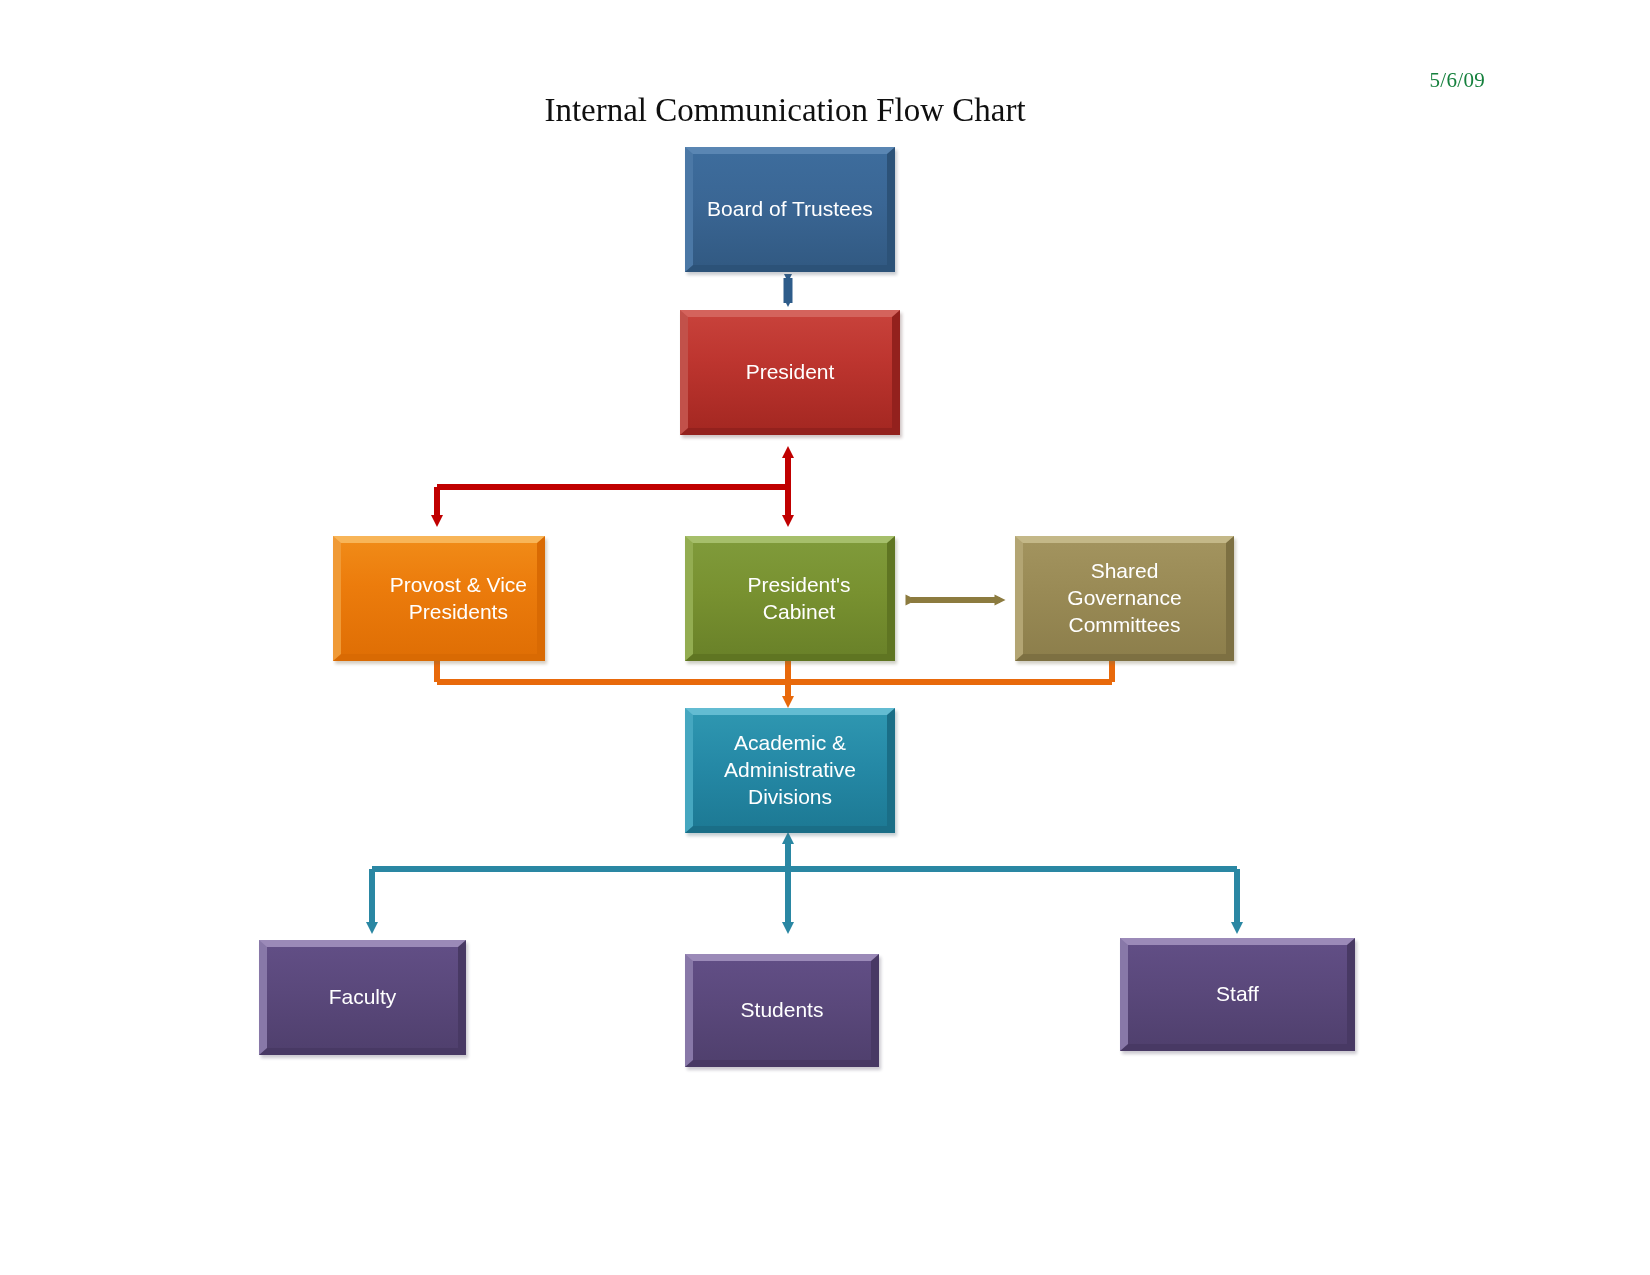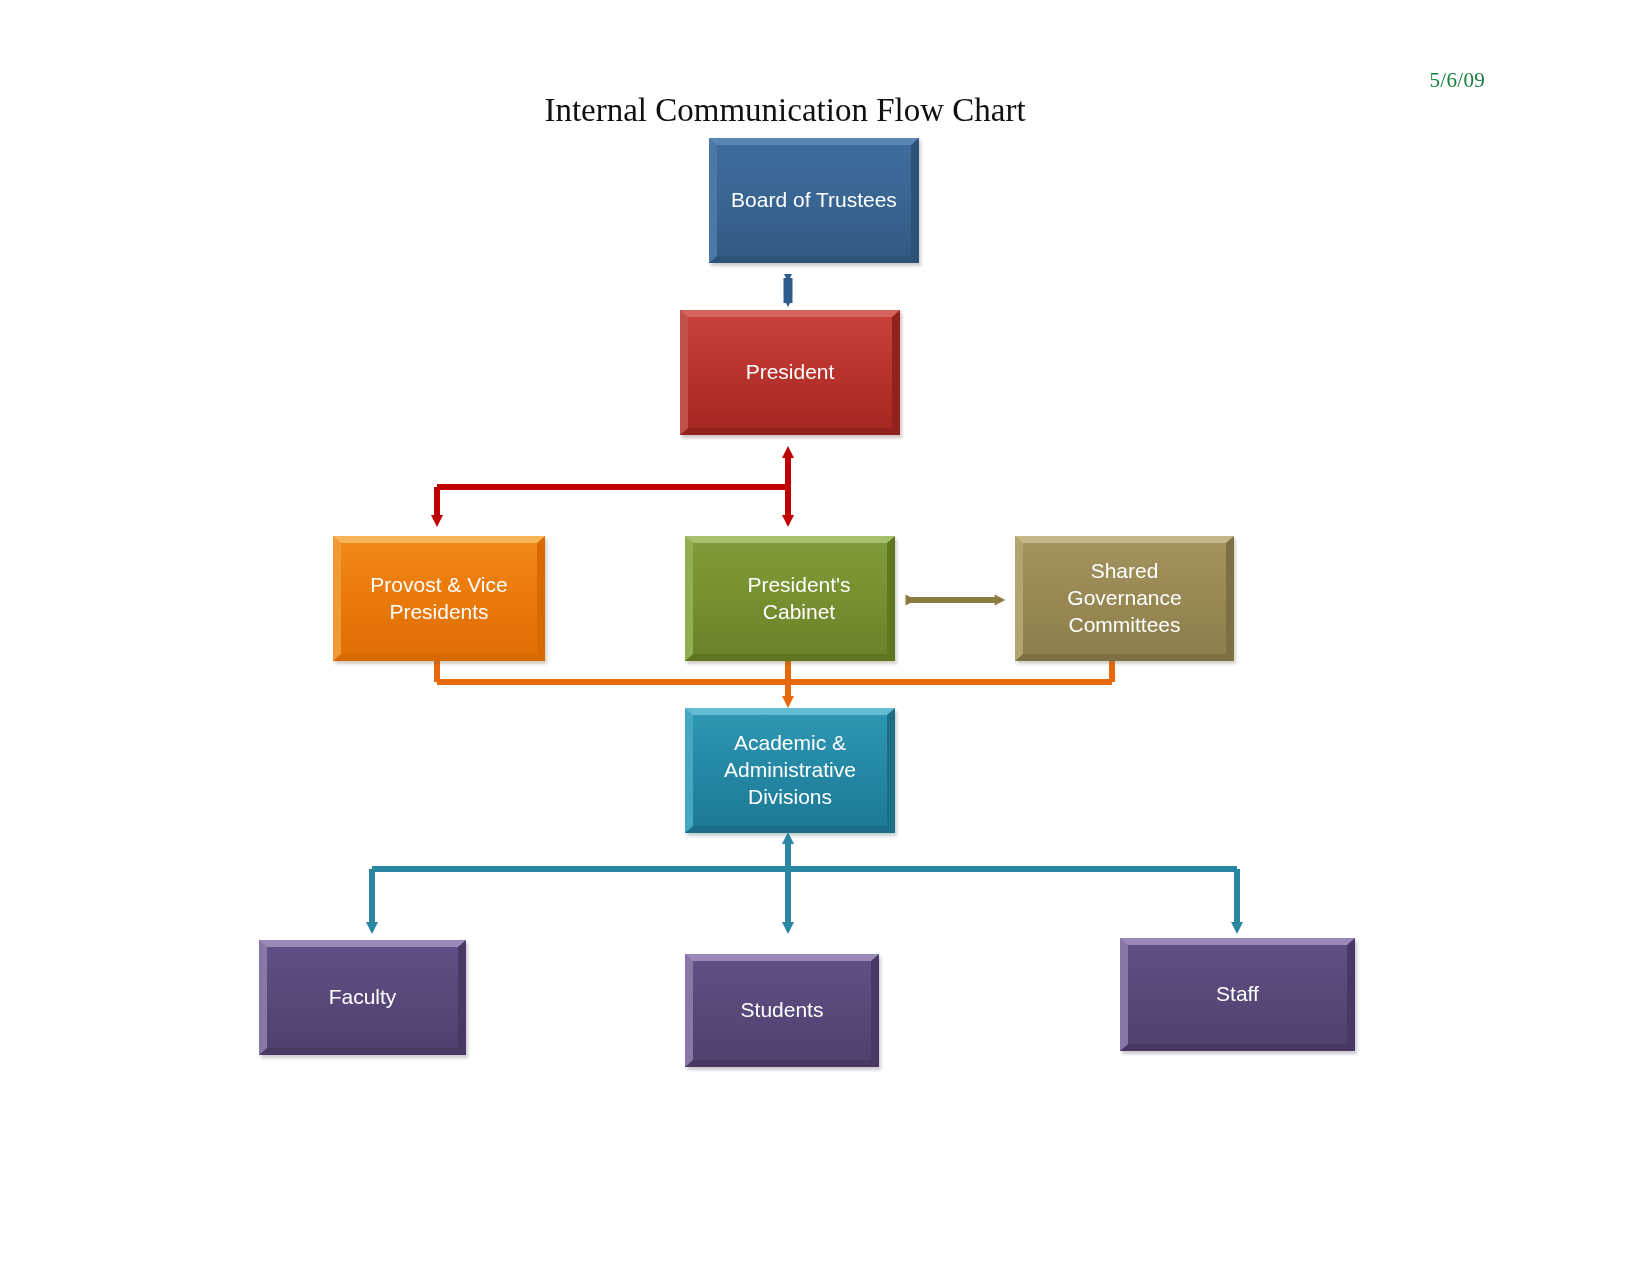--- a/index.html
+++ b/index.html
@@ -187,29 +187,29 @@
       <line x1="372" y1="869" x2="1237" y2="869"></line>
 
       <line x1="372" y1="869" x2="372" y2="928" marker-end="url(#ah-teal)"></line>
 
       <line x1="788" y1="869" x2="788" y2="928" marker-end="url(#ah-teal)"></line>
 
       <line x1="1237" y1="869" x2="1237" y2="928" marker-end="url(#ah-teal)"></line>
     </g>
   </svg>
 
-  <div class="node blue" style="left:685px; top:138px; width:210px; height:125px;margin-left:24px;">
+  <div class="node blue" style="left:685px; top:147px; width:210px; height:125px;">
     <span class="label">Board of Trustees</span>
   </div>
 
   <div class="node red" style="left:680px; top:310px; width:220px; height:125px;">
     <span class="label">President</span>
   </div>
 
-  <div class="node orange" style="left:333px; top:536px; width:212px; height:125px;">
+  <div class="node orange" style="left:333px; top:536px; width:212px; height:125px;justify-content:flex-end;">
     <span class="label">Provost &amp; Vice
 Presidents</span>
   </div>
 
   <div class="node green" style="left:685px; top:536px; width:210px; height:125px;">
     <span class="label">President's
 Cabinet</span>
   </div>
 
   <div class="node khaki" style="left:1015px; top:536px; width:219px; height:125px;">

